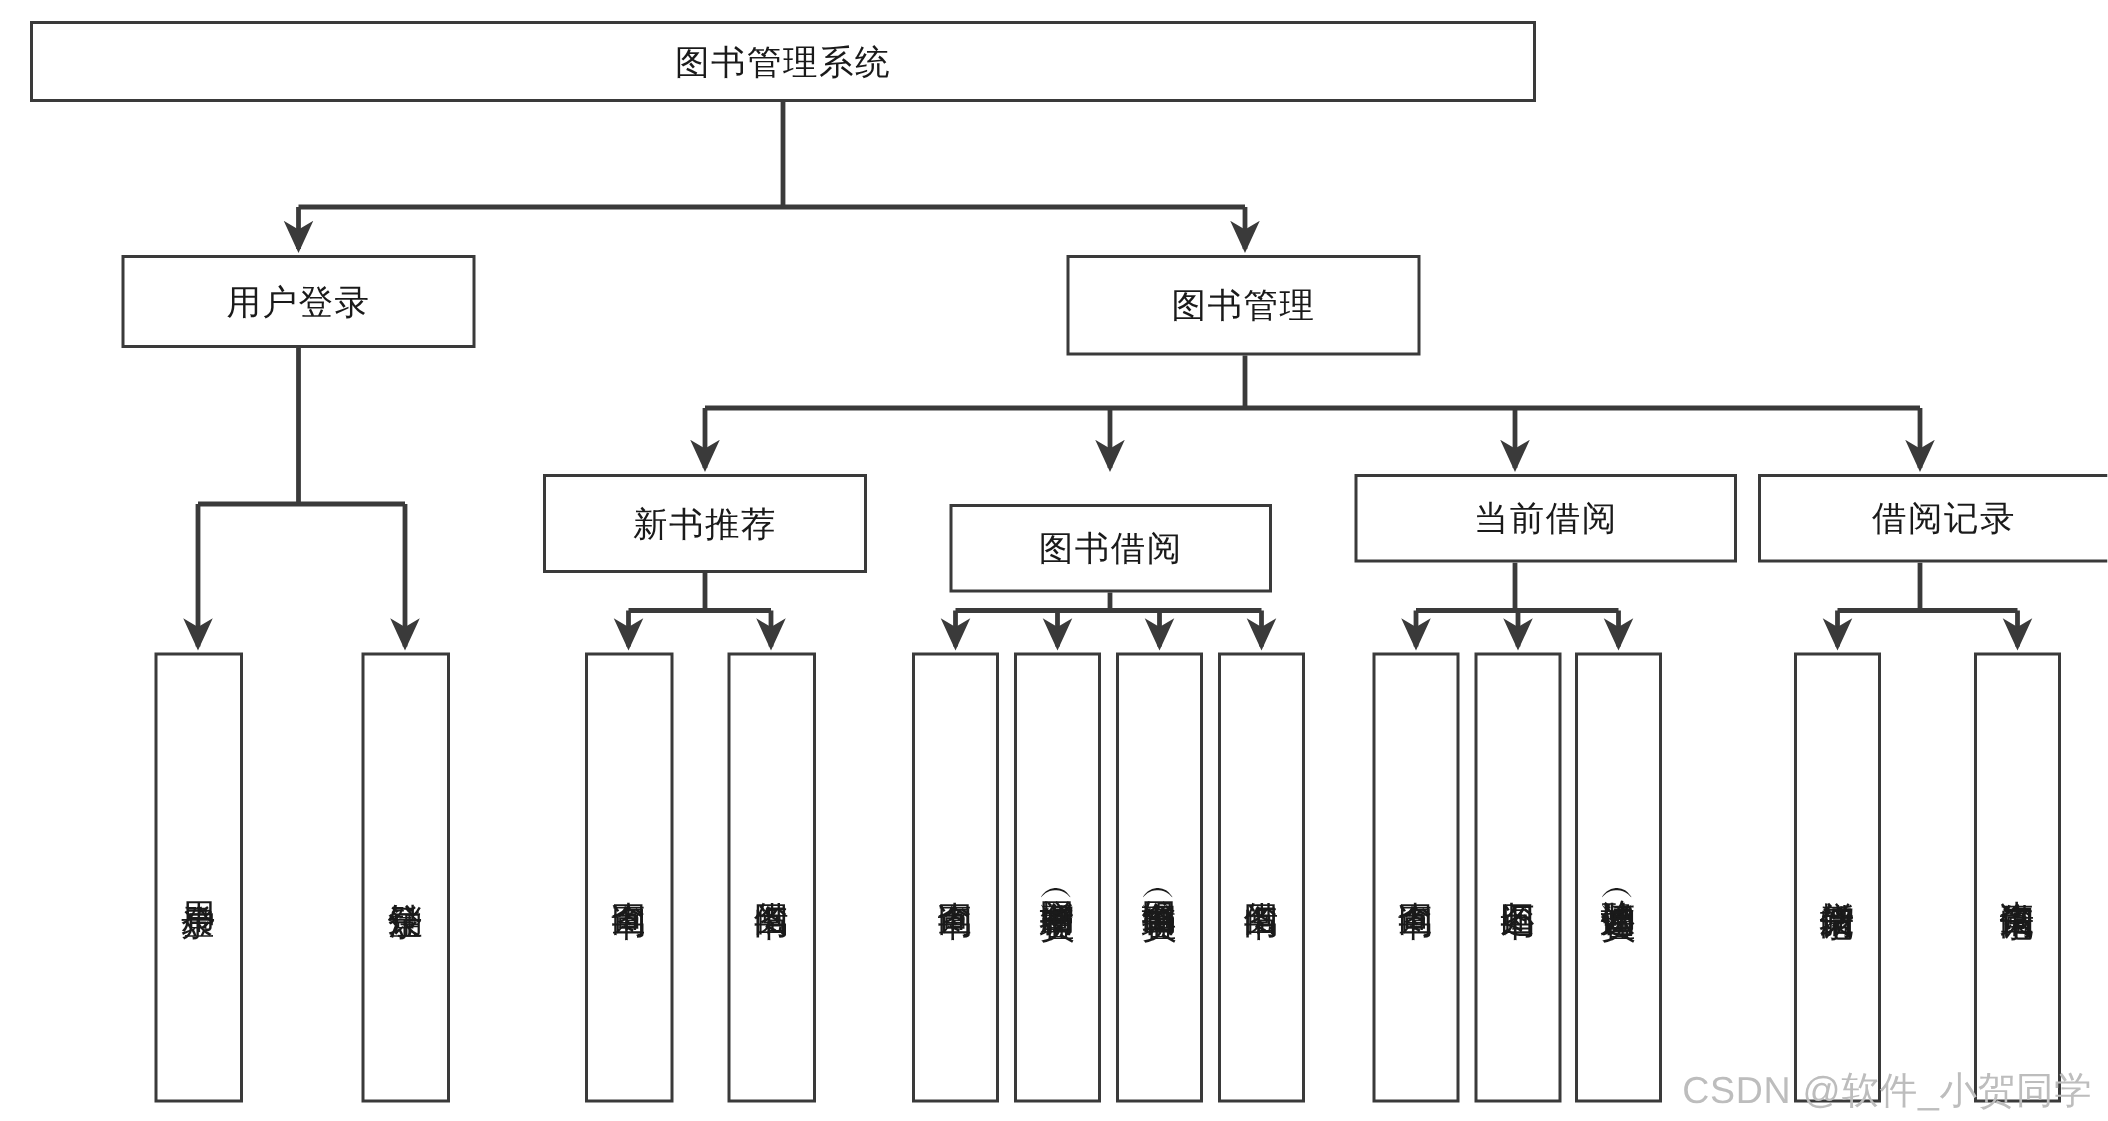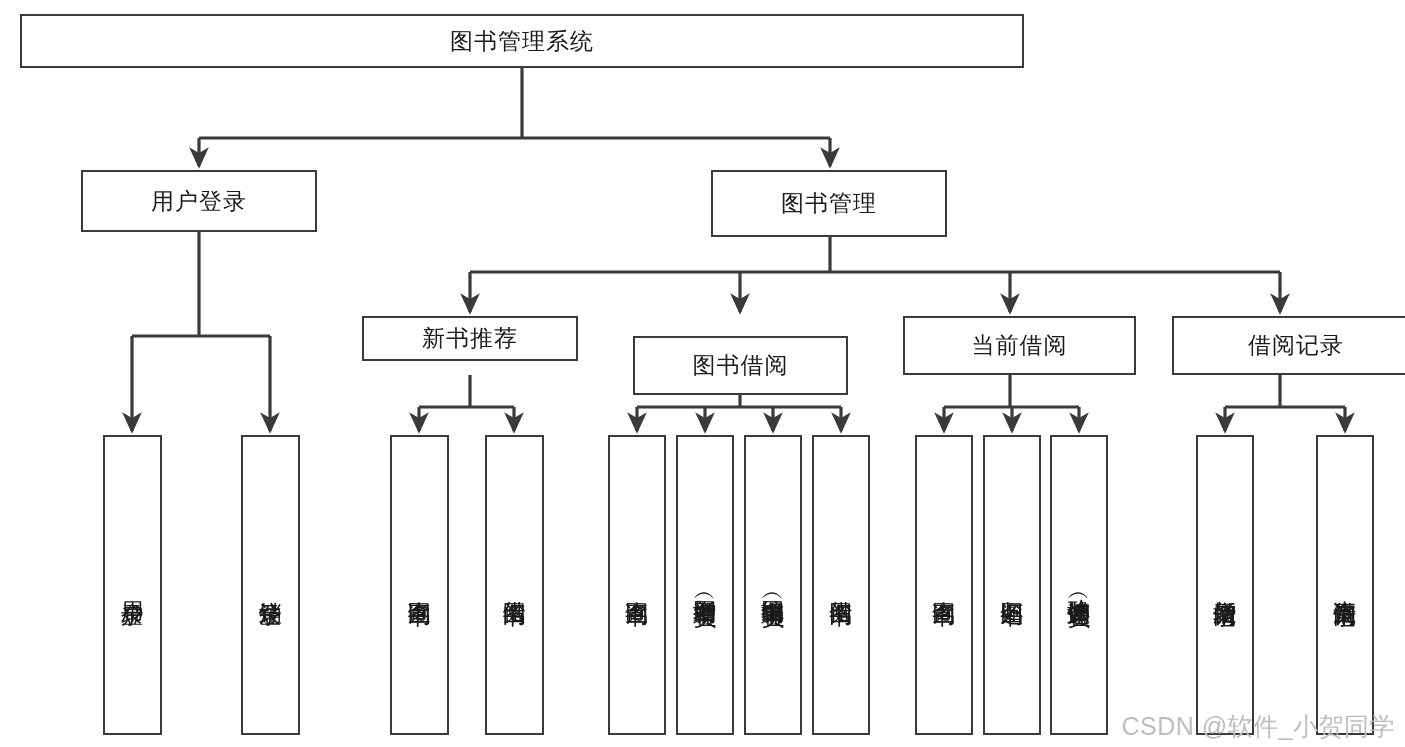--- a/index.html
+++ b/index.html
@@ -120,23 +120,23 @@
       <path d="M 1225 407 L 1225 431" marker-end="url(#arrow)"></path>
       <path d="M 1345 407 L 1345 431" marker-end="url(#arrow)"></path>
     </g>
   </svg>
 
   <div class="node horizontal" id="node-root" style="left: 20px; top: 14px; width: 1004px; height: 54px; text-align: right;">图书管理系统</div>
 
   <div class="node horizontal" id="node-l2-0" style="left: 81px; top: 170px; width: 236px; height: 62px;">用户登录</div>
   <div class="node horizontal" id="node-l2-1" style="left: 711px; top: 170px; width: 236px; height: 67px;">图书管理</div>
 
-  <div class="node horizontal" id="node-l3-0" style="left: 362px; top: 316px; width: 216px; height: 45px;">新书推荐</div>
+  <div class="node horizontal" id="node-l3-0" style="left: 362px; top: 316px; width: 216px; height: 66px;">新书推荐</div>
   <div class="node horizontal" id="node-l3-1" style="left: 633px; top: 316px; width: 215px; height: 59px; margin-top: 20px;">图书借阅</div>
-  <div class="node horizontal" id="node-l3-2" style="left: 903px; top: 316px; width: 233px; height: 59px;">当前借阅</div>
+  <div class="node horizontal" id="node-l3-2" style="left: 903px; top: 316px; width: 255px; height: 59px;">当前借阅</div>
   <div class="node horizontal" id="node-l3-3" style="left: 1172px; top: 316px; width: 248px; height: 59px; text-align: right;">借阅记录</div>
 
   <div class="node vertical" id="node-leaf-0" style="left: 103px; top: 435px; width: 59px; height: 300px;">
       <span class="vlabel">用户登录</span>
     </div>
   <div class="node vertical" id="node-leaf-1" style="left: 241px; top: 435px; width: 59px; height: 300px;">
       <span class="vlabel">注销登录</span>
     </div>
   <div class="node vertical" id="node-leaf-2" style="left: 390px; top: 435px; width: 59px; height: 300px;">
       <span class="vlabel">查询图书</span>

